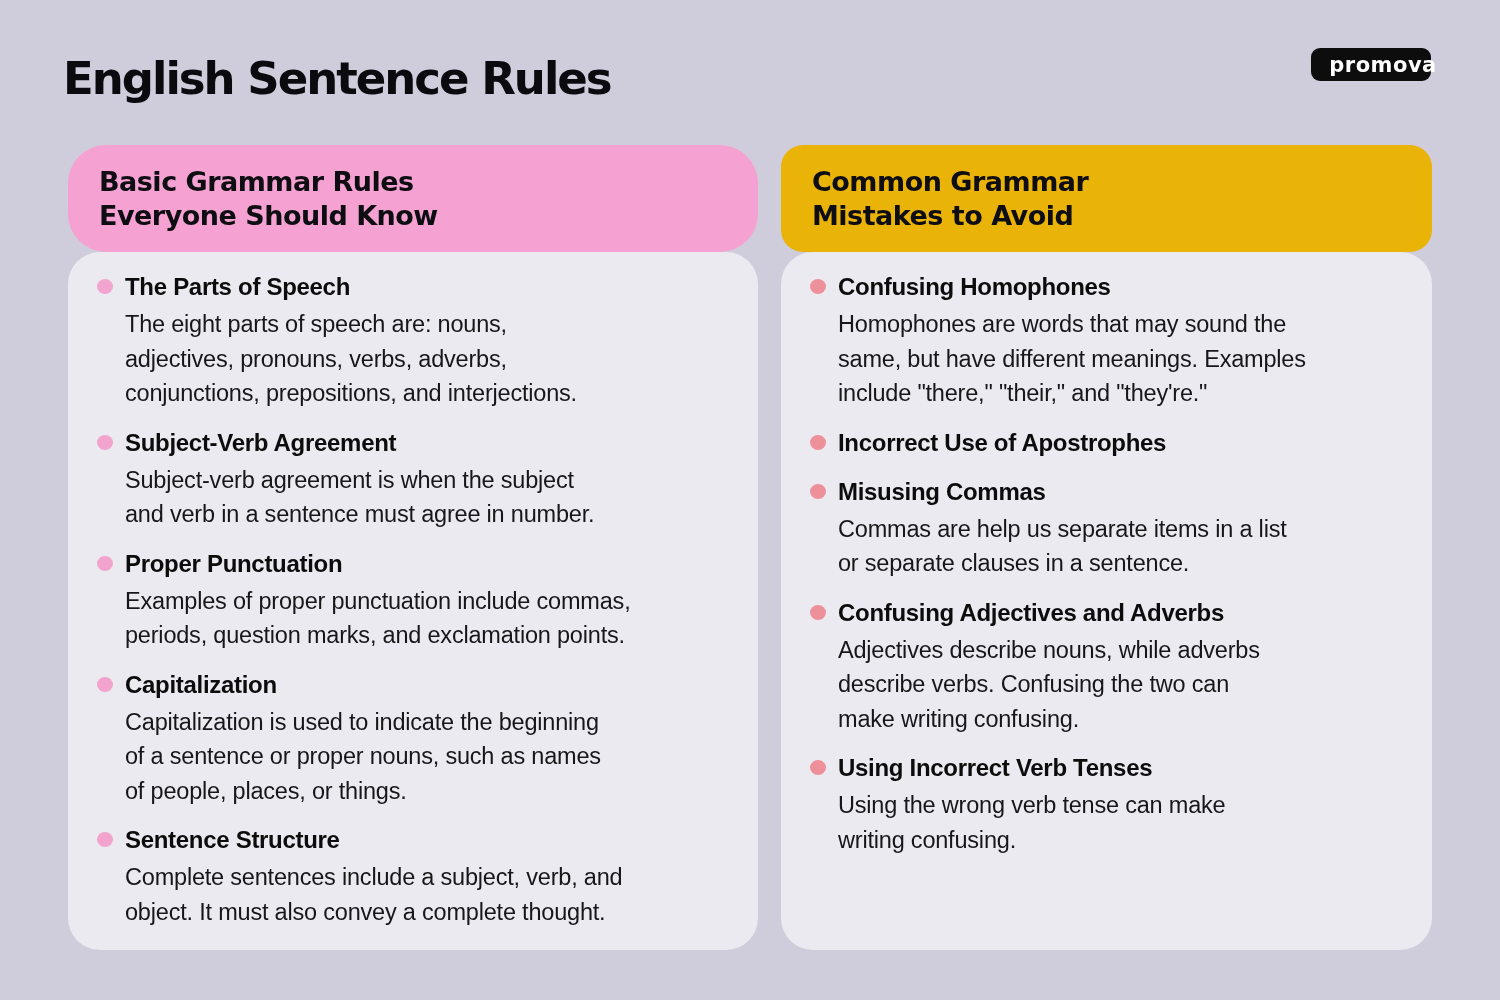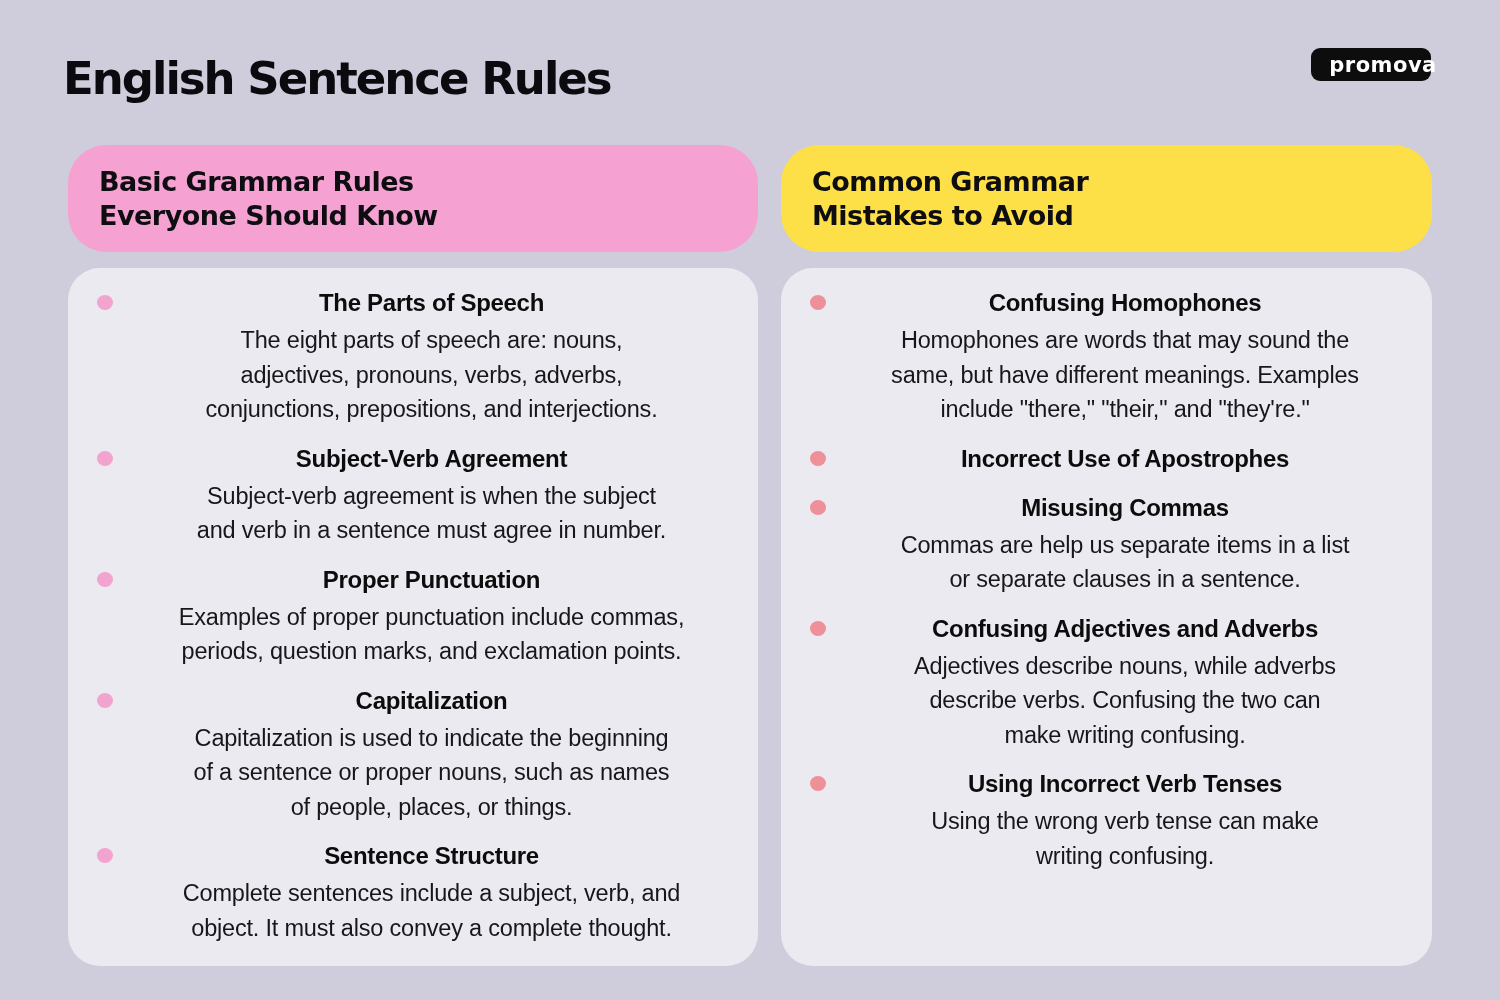--- a/index.html
+++ b/index.html
@@ -58,28 +58,27 @@
     padding-left: 31px;
     font-family: "DejaVu Sans", sans-serif;
     font-weight: 800;
     font-size: 27px;
     line-height: 34px;
     letter-spacing: -0.5px;
     color: #0d0d12;
     white-space: pre-line;
   }
   .column.left  .header-card { background: #F5A2D2; }
-  .column.right .header-card { background: #fde047; }
+  .column.right .header-card { background: #eab308; border-radius: 22px; }
   .content-card {
-    margin-top: 16px;
+    margin-top: 0;
     height: 698px;
     border-radius: 32px;
     background: #EBEAF1;
     padding: 17px 20px 0 0;
-    text-align: center;
   }
   .item {
     position: relative;
     padding-left: 57px;
     margin-bottom: 14px;
   }
   .bullet {
     position: absolute;
     left: 29px; top: 10px;
     width: 16px; height: 15px;

